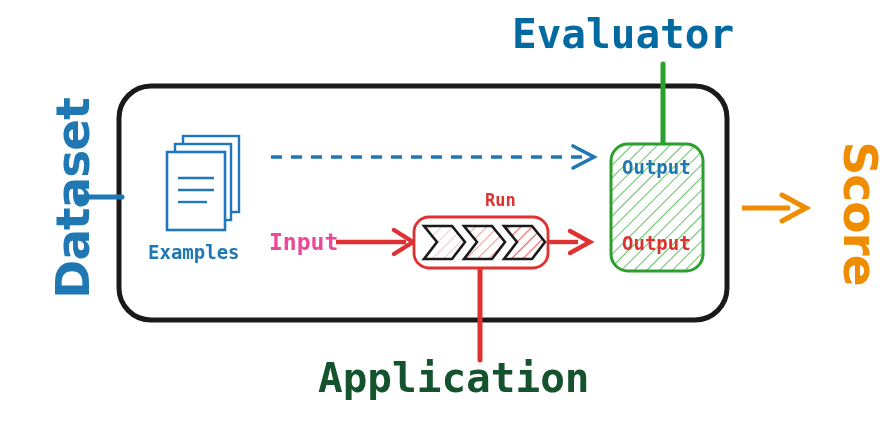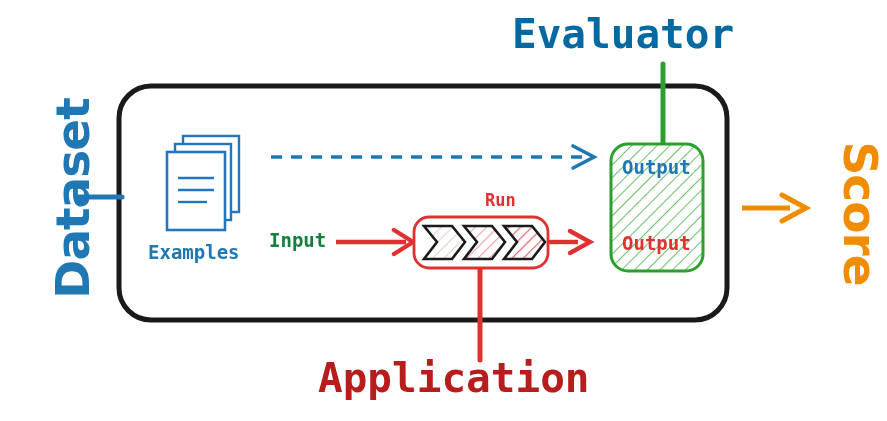--- a/index.html
+++ b/index.html
@@ -60,21 +60,21 @@
     top: 14px;
     font-size: 41px;
     color: #0369a1;
     font-family: "DejaVu Sans Mono", monospace;
     font-weight: bold;
   }
   #application-title {
     left: 318px;
     top: 358px;
     font-size: 41px;
-    color: #b91c1c;
+    color: #14532d;
     font-family: "DejaVu Sans Mono", monospace;
     font-weight: bold;
   }
 
   
   #examples-label {
     left: 148px;
     top: 243px;
     font-size: 19px;
     color: #1F77B4;
@@ -84,22 +84,22 @@
   #optional-label {
     left: 358px;
     top: 133px;
     font-size: 17px;
     color: #1F77B4;
     font-weight: bold;
   }
   #input-label {
     left: 269px;
     top: 231px;
-    font-size: 19px;
-    color: #15803d;
+    font-size: 23px;
+    color: #ec4899;
     font-weight: bold;
   }
   #run-label {
     left: 460px;
     top: 192px;
     font-size: 17px;
     color: #E03131;
     font-weight: bold;
     margin-left: 25px;
   }

